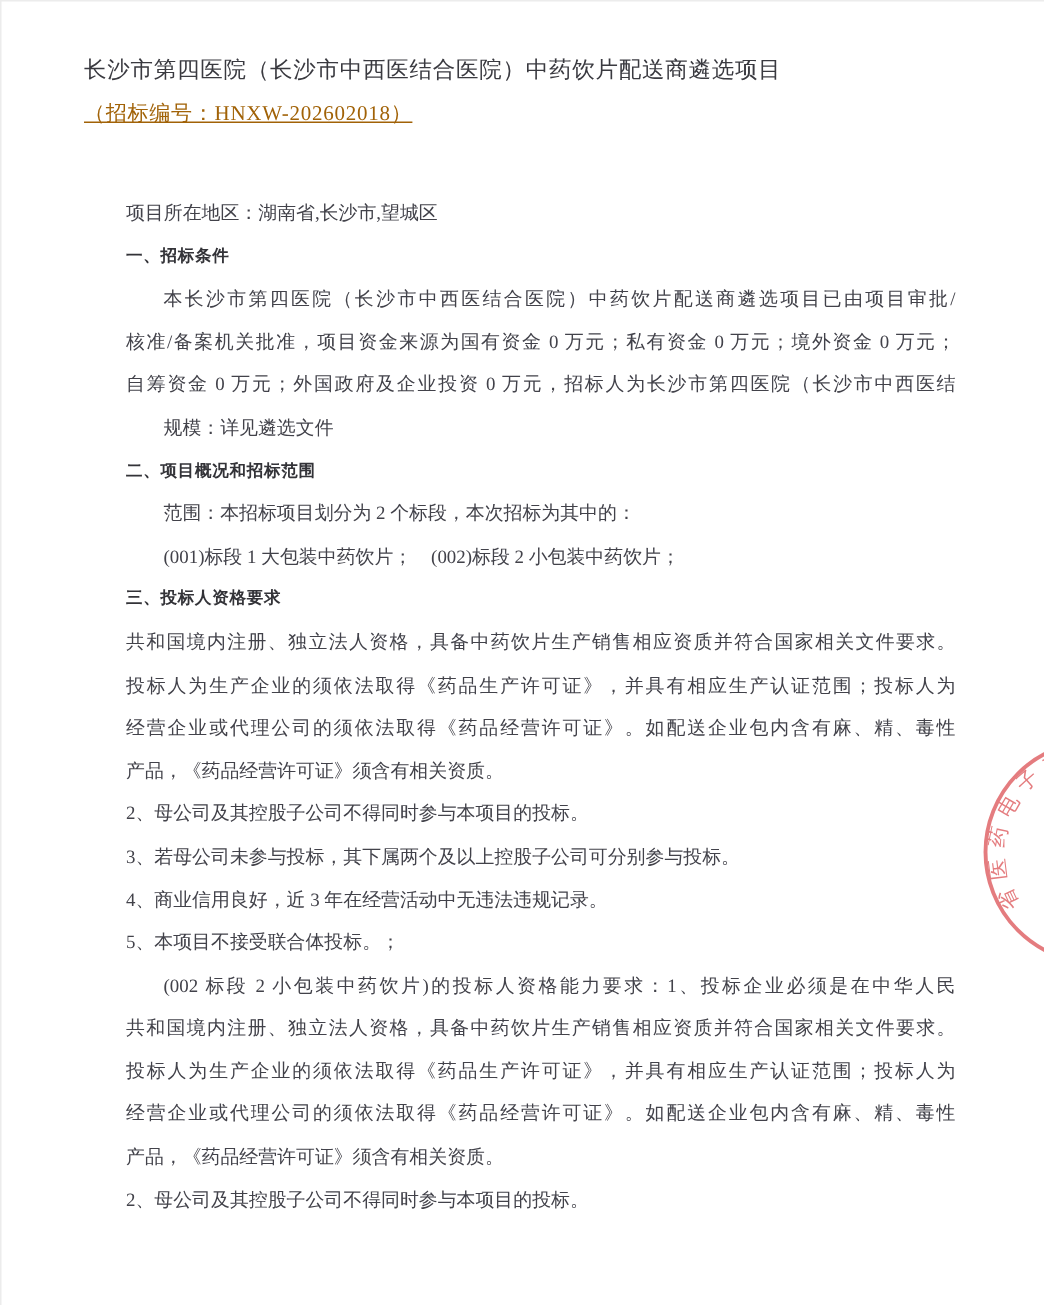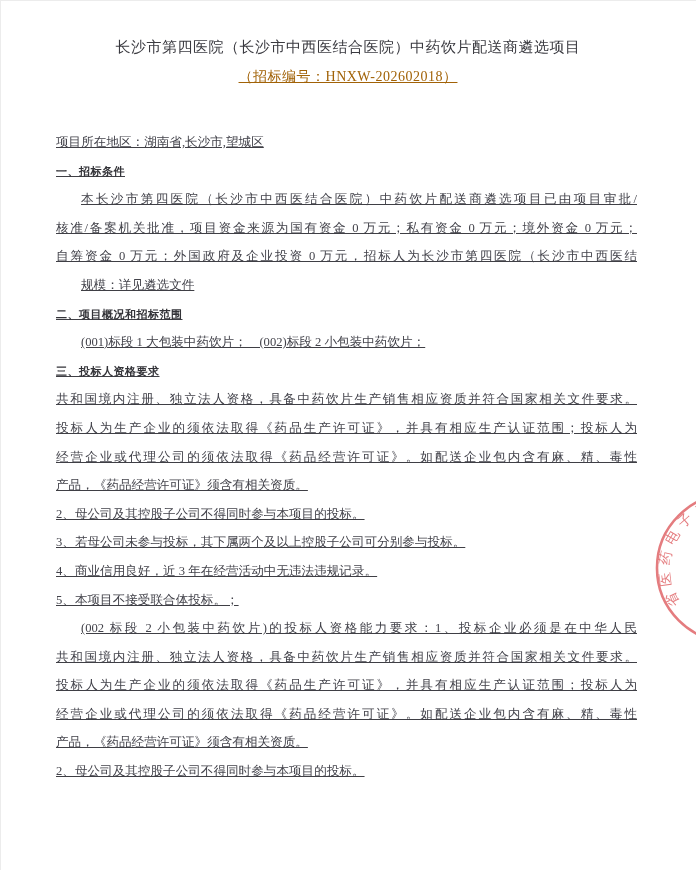--- a/index.html
+++ b/index.html
@@ -5,27 +5,27 @@
   html,body{margin:0;padding:0;background:#ffffff;}
   .page{
     position:relative;
     width:696px;height:870px;
     background:#ffffff;
     overflow:hidden;
     font-family:"Liberation Serif","DejaVu Serif",serif;
     color:#3f3f45;
     box-shadow:inset 1px 1px 0 #ececec;
   }
-  .doc-header{padding:33px 56px 0 56px;text-align:center;}
+  .doc-header{padding:33px 56px 0 56px;}
   .doc-title{
     font-size:15px;line-height:29px;color:#3a3a40;
     letter-spacing:0.5px;white-space:nowrap;
   }
   .doc-subtitle{font-size:14px;line-height:29px;color:#a16207;letter-spacing:0.5px;text-decoration:underline;}
-  .doc-body{padding:0 59px 0 56px;text-decoration:underline;}
+  .doc-body{padding:0 59px 0 84px;}
   .line{line-height:28.6px;font-size:12.6px;color:#42424a;}
   .line.heading{font-size:11px;font-weight:bold;color:#333338;letter-spacing:0.5px;}
   .line.indent{text-indent:25px;}
   .line.fill{text-align:justify;text-align-last:justify;text-justify:inter-character;}
   .location{margin-top:37px;}
   .stamp{position:absolute;left:641px;top:478px;opacity:0.88;pointer-events:none;}
 </style>
 </head>
 <body>
 
@@ -38,20 +38,21 @@
 
   <div class="doc-body">
     <div class="line location">项目所在地区：湖南省,长沙市,望城区</div>
     <div id="doc-lines">
         <div class="line heading">一、招标条件</div>
         <div class="line body indent fill">本长沙市第四医院（长沙市中西医结合医院）中药饮片配送商遴选项目已由项目审批/</div>
         <div class="line body fill">核准/备案机关批准，项目资金来源为国有资金 0 万元；私有资金 0 万元；境外资金 0 万元；</div>
         <div class="line body fill">自筹资金 0 万元；外国政府及企业投资 0 万元，招标人为长沙市第四医院（长沙市中西医结</div>
         <div class="line body indent">规模：详见遴选文件</div>
         <div class="line heading">二、项目概况和招标范围</div>
+        <div class="line body indent">范围：本招标项目划分为 2 个标段，本次招标为其中的：</div>
         <div class="line body indent">(001)标段 1 大包装中药饮片；　(002)标段 2 小包装中药饮片；</div>
         <div class="line heading">三、投标人资格要求</div>
         <div class="line body fill">共和国境内注册、独立法人资格，具备中药饮片生产销售相应资质并符合国家相关文件要求。</div>
         <div class="line body fill">投标人为生产企业的须依法取得《药品生产许可证》，并具有相应生产认证范围；投标人为</div>
         <div class="line body fill">经营企业或代理公司的须依法取得《药品经营许可证》。如配送企业包内含有麻、精、毒性</div>
         <div class="line body">产品，《药品经营许可证》须含有相关资质。</div>
         <div class="line body">2、母公司及其控股子公司不得同时参与本项目的投标。</div>
         <div class="line body">3、若母公司未参与投标，其下属两个及以上控股子公司可分别参与投标。</div>
         <div class="line body">4、商业信用良好，近 3 年在经营活动中无违法违规记录。</div>
         <div class="line body">5、本项目不接受联合体投标。；</div>

